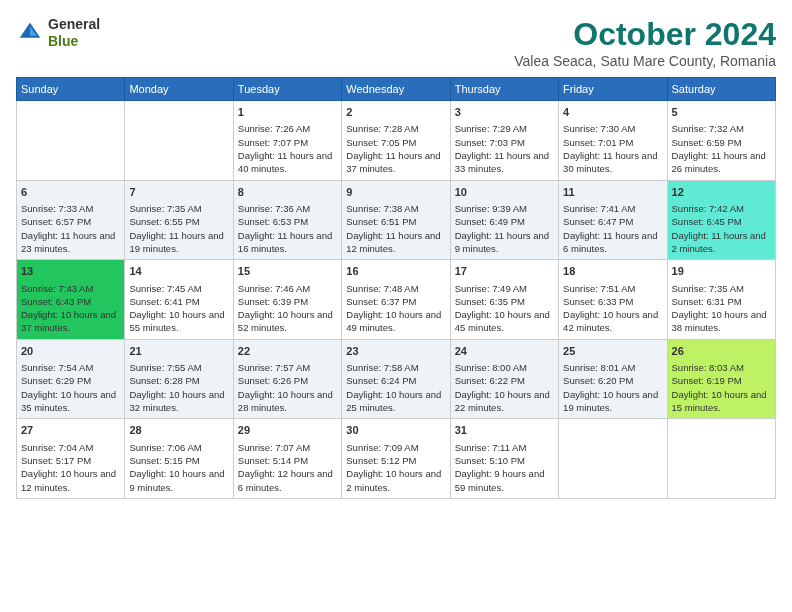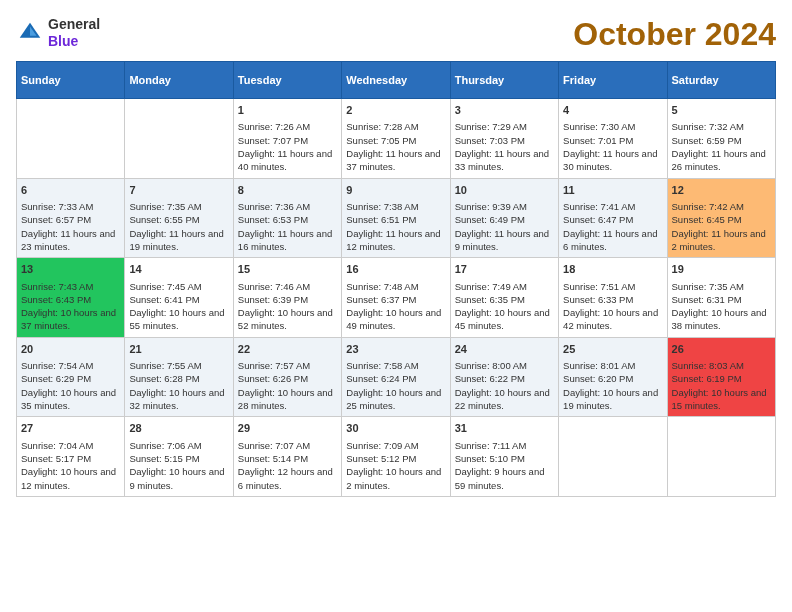--- a/index.html
+++ b/index.html
@@ -20,49 +20,49 @@
       display: flex;
       align-items: center;
       gap: 4px;
     }
     .logo-text {
       font-size: 14px;
       font-weight: bold;
       line-height: 1.2;
     }
     .logo-general { color: #333; }
-    .logo-blue { color: #6d28d9; }
+    .logo-blue { color: #4d7c0f; }
     .logo-icon {
       width: 28px;
       height: 28px;
     }
     .title-section {
       text-align: right;
     }
     .month-title {
       font-size: 32px;
       font-weight: bold;
-      color: #a16207;
+      color: #0f766e;
     }
     .location-title {
       font-size: 14px;
       color: #555;
     }
     .calendar {
       width: 100%;
       border-collapse: collapse;
       font-size: 10px;
     }
     .calendar th {
       background-color: #2a6ebb;
       color: white;
-      padding: 12px 4px;
+      padding: 5px 4px;
       text-align: left;
       font-size: 11px;
-      font-weight: bold;
+      font-weight: normal;
       border: 1px solid #1a5aa0;
     }
     .calendar td {
       vertical-align: top;
       padding: 4px;
       border: 1px solid #ccc;
       width: 108px;
       min-height: 80px;
       font-size: 9.5px;
       color: #333;
@@ -96,20 +96,21 @@
       <polygon points="15,4 26,20 4,20" fill="#1a6bb5"></polygon>
       <polygon points="15,8 22,18 15,18" fill="#4a9de0"></polygon>
     </svg>
     <div class="logo-text">
       <span class="logo-general">General</span><br>
       <span class="logo-blue">Blue</span>
     </div>
   </div>
   <div class="title-section">
     <div class="month-title">October 2024</div>
+    <div class="location-title">Valea Seaca, Satu Mare County, Romania</div>
   </div>
 </div>
 
 <table class="calendar">
   <thead>
     <tr>
     <th>Sunday</th>
         <th>Monday</th>
         <th>Tuesday</th>
         <th>Wednesday</th>
@@ -183,21 +184,21 @@
           <div>Sunrise: 9:39 AM</div>
           <div>Sunset: 6:49 PM</div>
           <div>Daylight: 11 hours and 9 minutes.</div>
         </td>
         <td style="background-color: rgb(238, 243, 248);">
           <span class="day-number">11</span>
           <div>Sunrise: 7:41 AM</div>
           <div>Sunset: 6:47 PM</div>
           <div>Daylight: 11 hours and 6 minutes.</div>
         </td>
-        <td style="background-color: #fdba74;">
+        <td style="background-color: #5eead4;">
           <span class="day-number">12</span>
           <div>Sunrise: 7:42 AM</div>
           <div>Sunset: 6:45 PM</div>
           <div>Daylight: 11 hours and 2 minutes.</div>
         </td>
       </tr>
       <tr>
         <td style="background-color: #22c55e;">
           <span class="day-number">13</span>
           <div>Sunrise: 7:43 AM</div>
@@ -271,21 +272,21 @@
           <div>Sunrise: 8:00 AM</div>
           <div>Sunset: 6:22 PM</div>
           <div>Daylight: 10 hours and 22 minutes.</div>
         </td>
         <td style="background-color: rgb(238, 243, 248);">
           <span class="day-number">25</span>
           <div>Sunrise: 8:01 AM</div>
           <div>Sunset: 6:20 PM</div>
           <div>Daylight: 10 hours and 19 minutes.</div>
         </td>
-        <td style="background-color: #ef4444;">
+        <td style="background-color: #bef264;">
           <span class="day-number">26</span>
           <div>Sunrise: 8:03 AM</div>
           <div>Sunset: 6:19 PM</div>
           <div>Daylight: 10 hours and 15 minutes.</div>
         </td>
       </tr>
       <tr>
         <td style="background-color: rgb(255, 255, 255);">
           <span class="day-number">27</span>
           <div>Sunrise: 7:04 AM</div>

